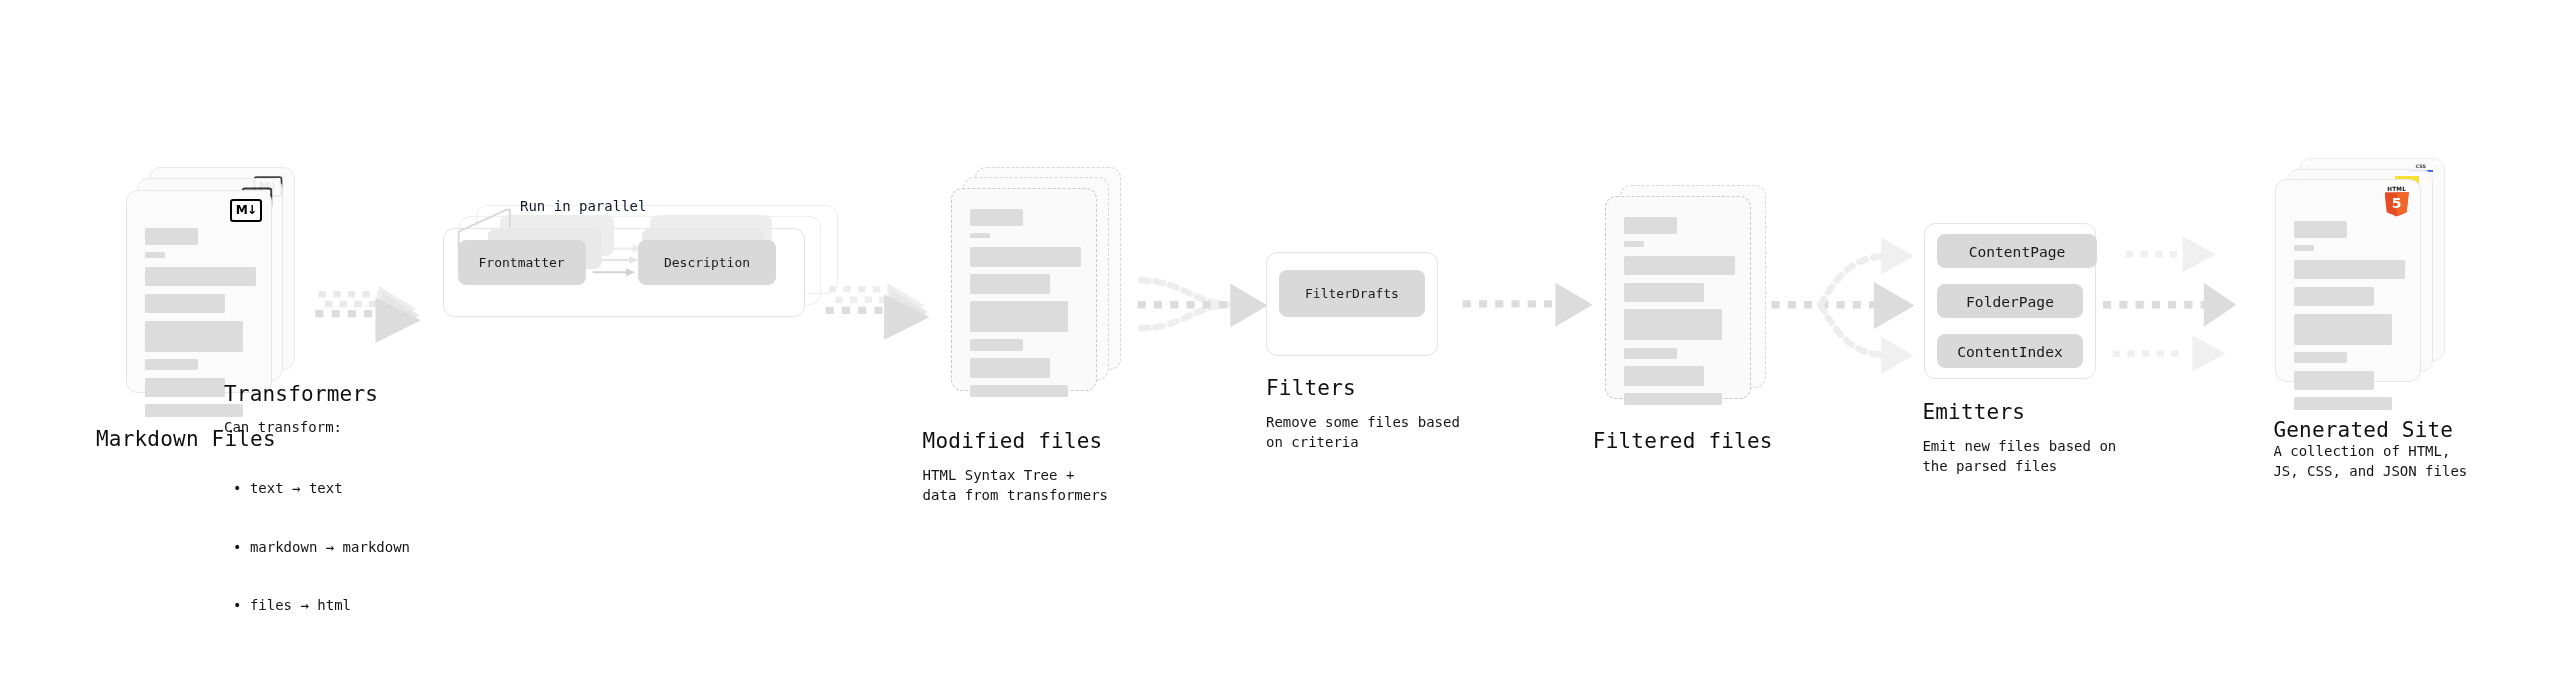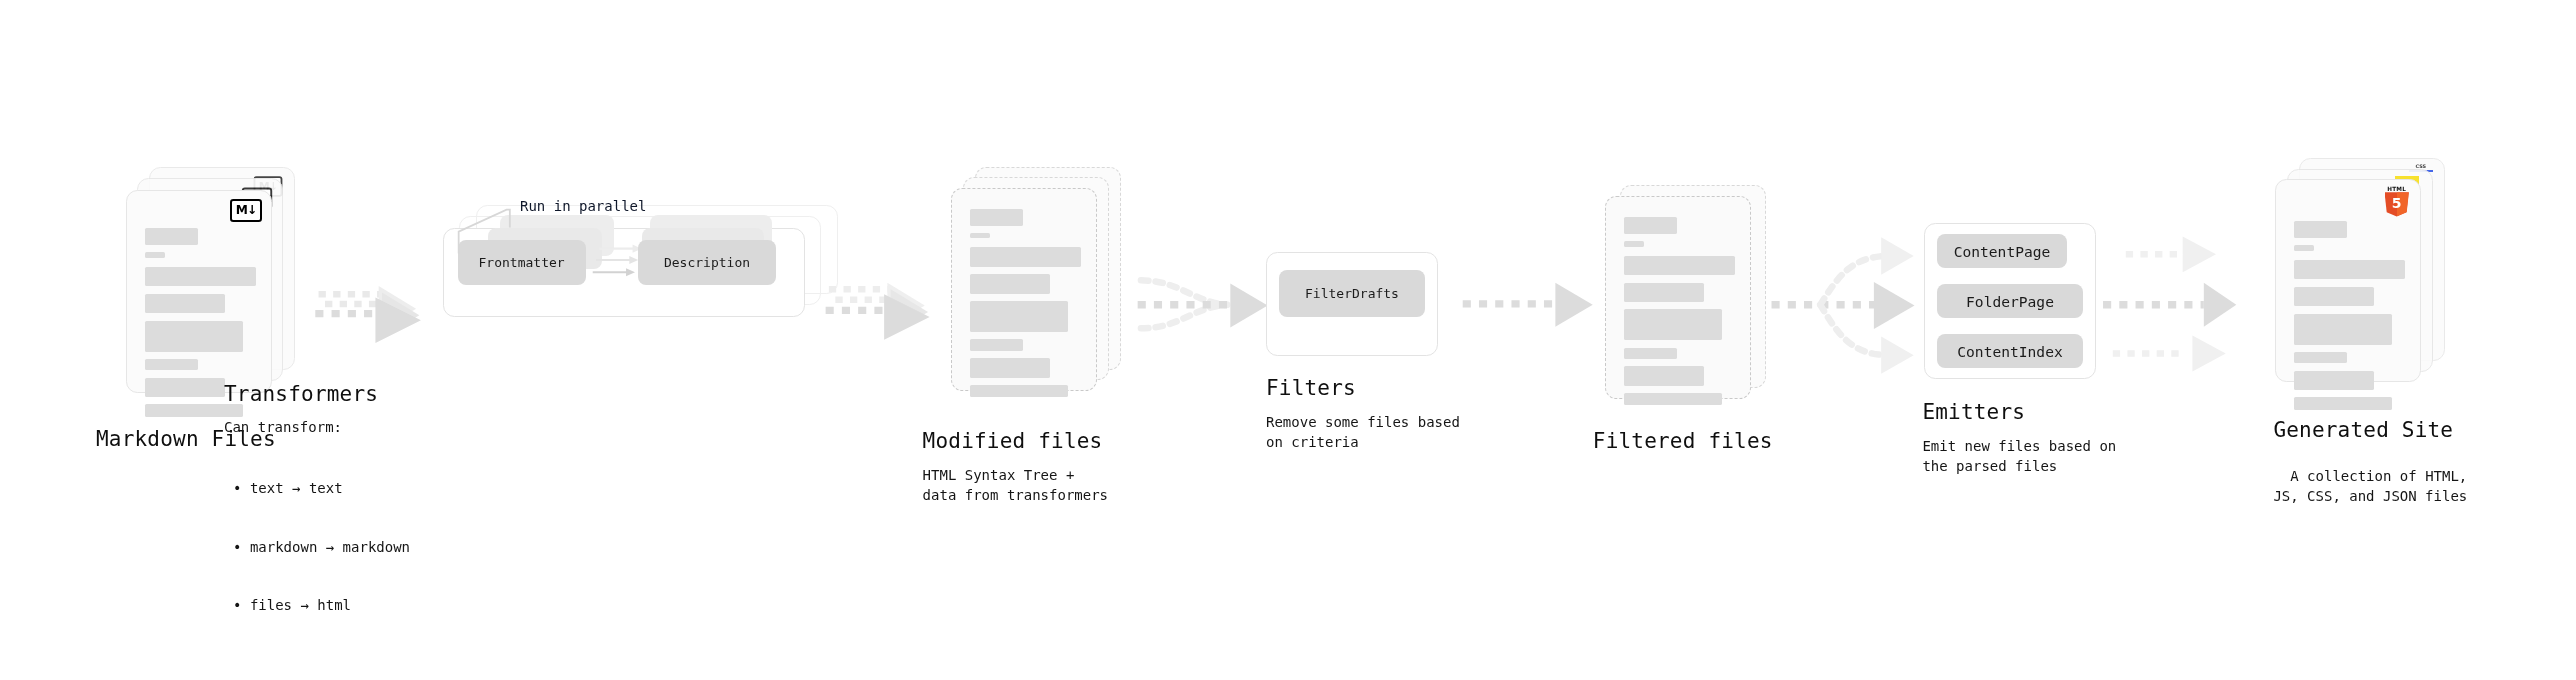--- a/index.html
+++ b/index.html
@@ -285,21 +285,21 @@
       <path d="M2240 375 C 2262 340 2278 317 2320 315"></path>
       <path d="M2240 375 C 2262 412 2278 435 2320 437"></path>
     </g>
     <polygon points="2315,292 2355,315 2315,338" fill="#f0f0f0"></polygon>
     <polygon points="2306,347 2356,376 2306,405" fill="#dcdcdc"></polygon>
     <polygon points="2315,414 2355,437 2315,460" fill="#f0f0f0"></polygon>
   </svg>
 
   <div class="node" style="left:1924px;top:223px;">
     <div class="group" style="left:0;top:0;width:172px;height:156px;"></div>
-    <div class="pill" style="left:13px;top:11.4px;width:130px;height:34px;font-size:14.6px;">
+    <div class="pill" style="left:13px;top:11.4px;width:160px;height:34px;font-size:14.6px;">
       <span>ContentPage</span>
     </div>
     <div class="pill" style="left:13px;top:61px;width:146px;height:34px;font-size:14.6px;">
       <span>FolderPage</span>
     </div>
     <div class="pill" style="left:13px;top:111px;width:146px;height:34px;font-size:14.6px;">
       <span>ContentIndex</span>
     </div>
     <div class="title" style="left:-1.6px;top:177px;">Emitters</div>
     <div class="sub" style="left:-1.6px;top:214px;">Emit new files based on
@@ -346,18 +346,18 @@
           <div class="ln" style="width:111px;height:19.5px;"></div>
           <div class="ln" style="width:80px;height:19.5px;"></div>
           <div class="ln" style="width:98px;height:31px;"></div>
           <div class="ln" style="width:53px;height:11.4px;"></div>
           <div class="ln" style="width:80px;height:19.5px;"></div>
           <div class="ln" style="width:98px;height:12.2px;"></div>
         </div>
       </div>
     </div>
     <div class="title" style="left:-1.6px;top:260px;">Generated Site</div>
-    <div class="sub" style="left:-1.6px;top:309px;text-align:right;">A collection of HTML,
+    <div class="sub" style="left:-1.6px;top:284px;">A collection of HTML,
 JS, CSS, and JSON files</div>
   </div>
 
 </div>
 
 
 </body></html>

